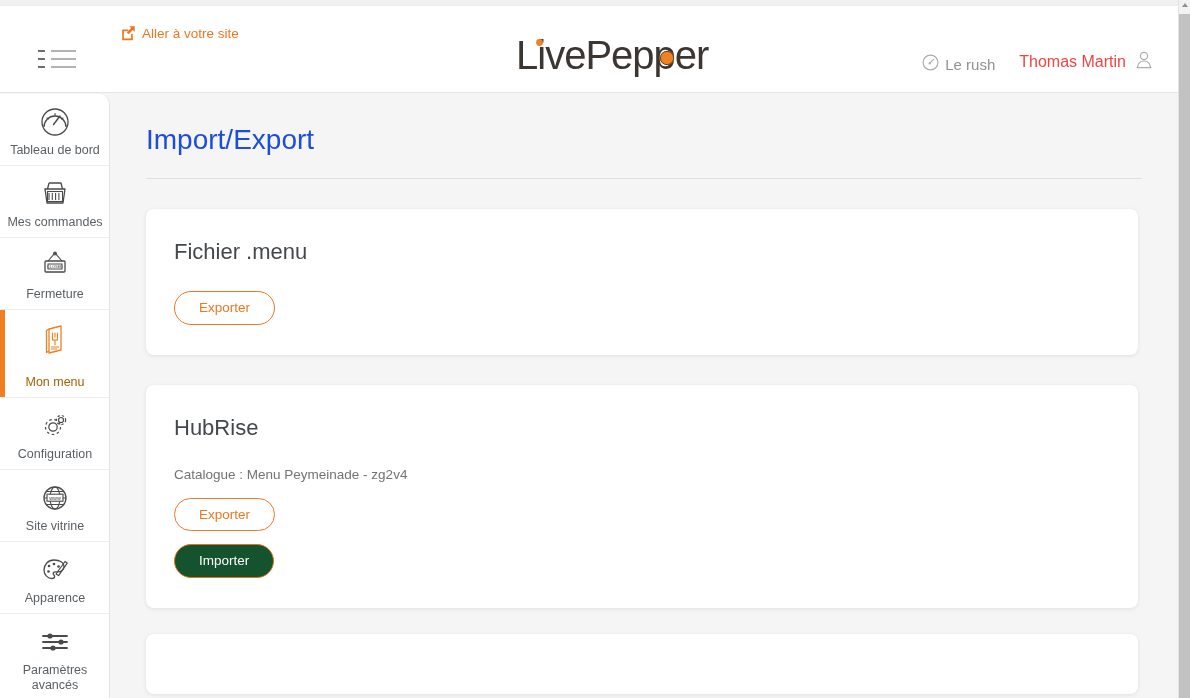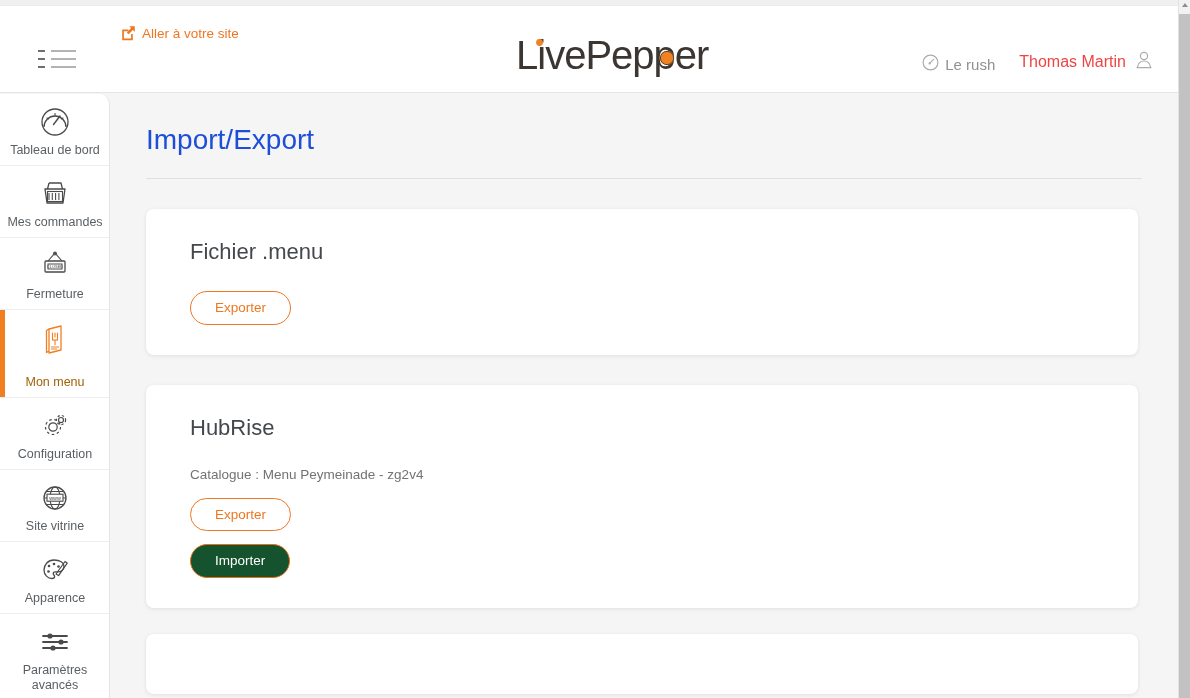--- a/index.html
+++ b/index.html
@@ -181,21 +181,21 @@
     margin: 22px 36px 0 36px;
     height: 1px;
     background: #e0e0e0;
   }
 
   .card {
     margin: 30px 40px 0 36px;
     background: #ffffff;
     border-radius: 8px;
     box-shadow: 0 1px 4px rgba(0,0,0,0.09);
-    padding: 30px 28px 30px 44px;
+    padding: 30px 28px 30px 28px;
   }
   .card-title {
     font-size: 22px;
     font-weight: 400;
     color: #44484c;
     margin-bottom: 26px;
   }
   .card-sub {
     font-size: 13.5px;
     color: #737373;

